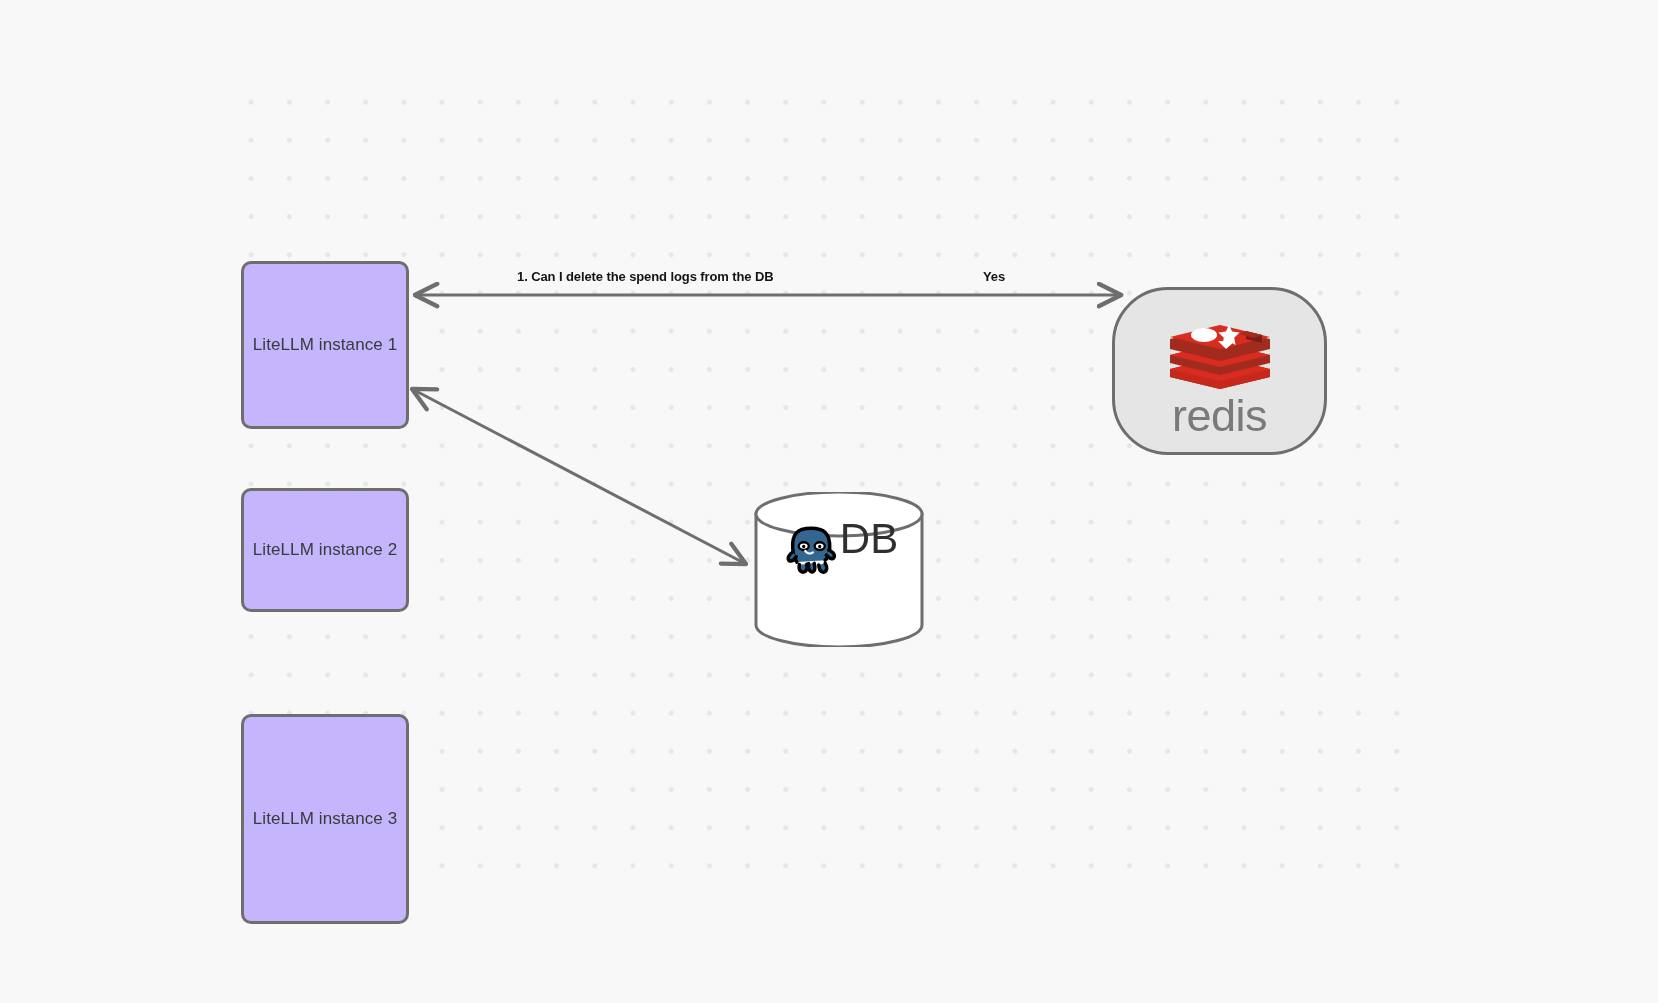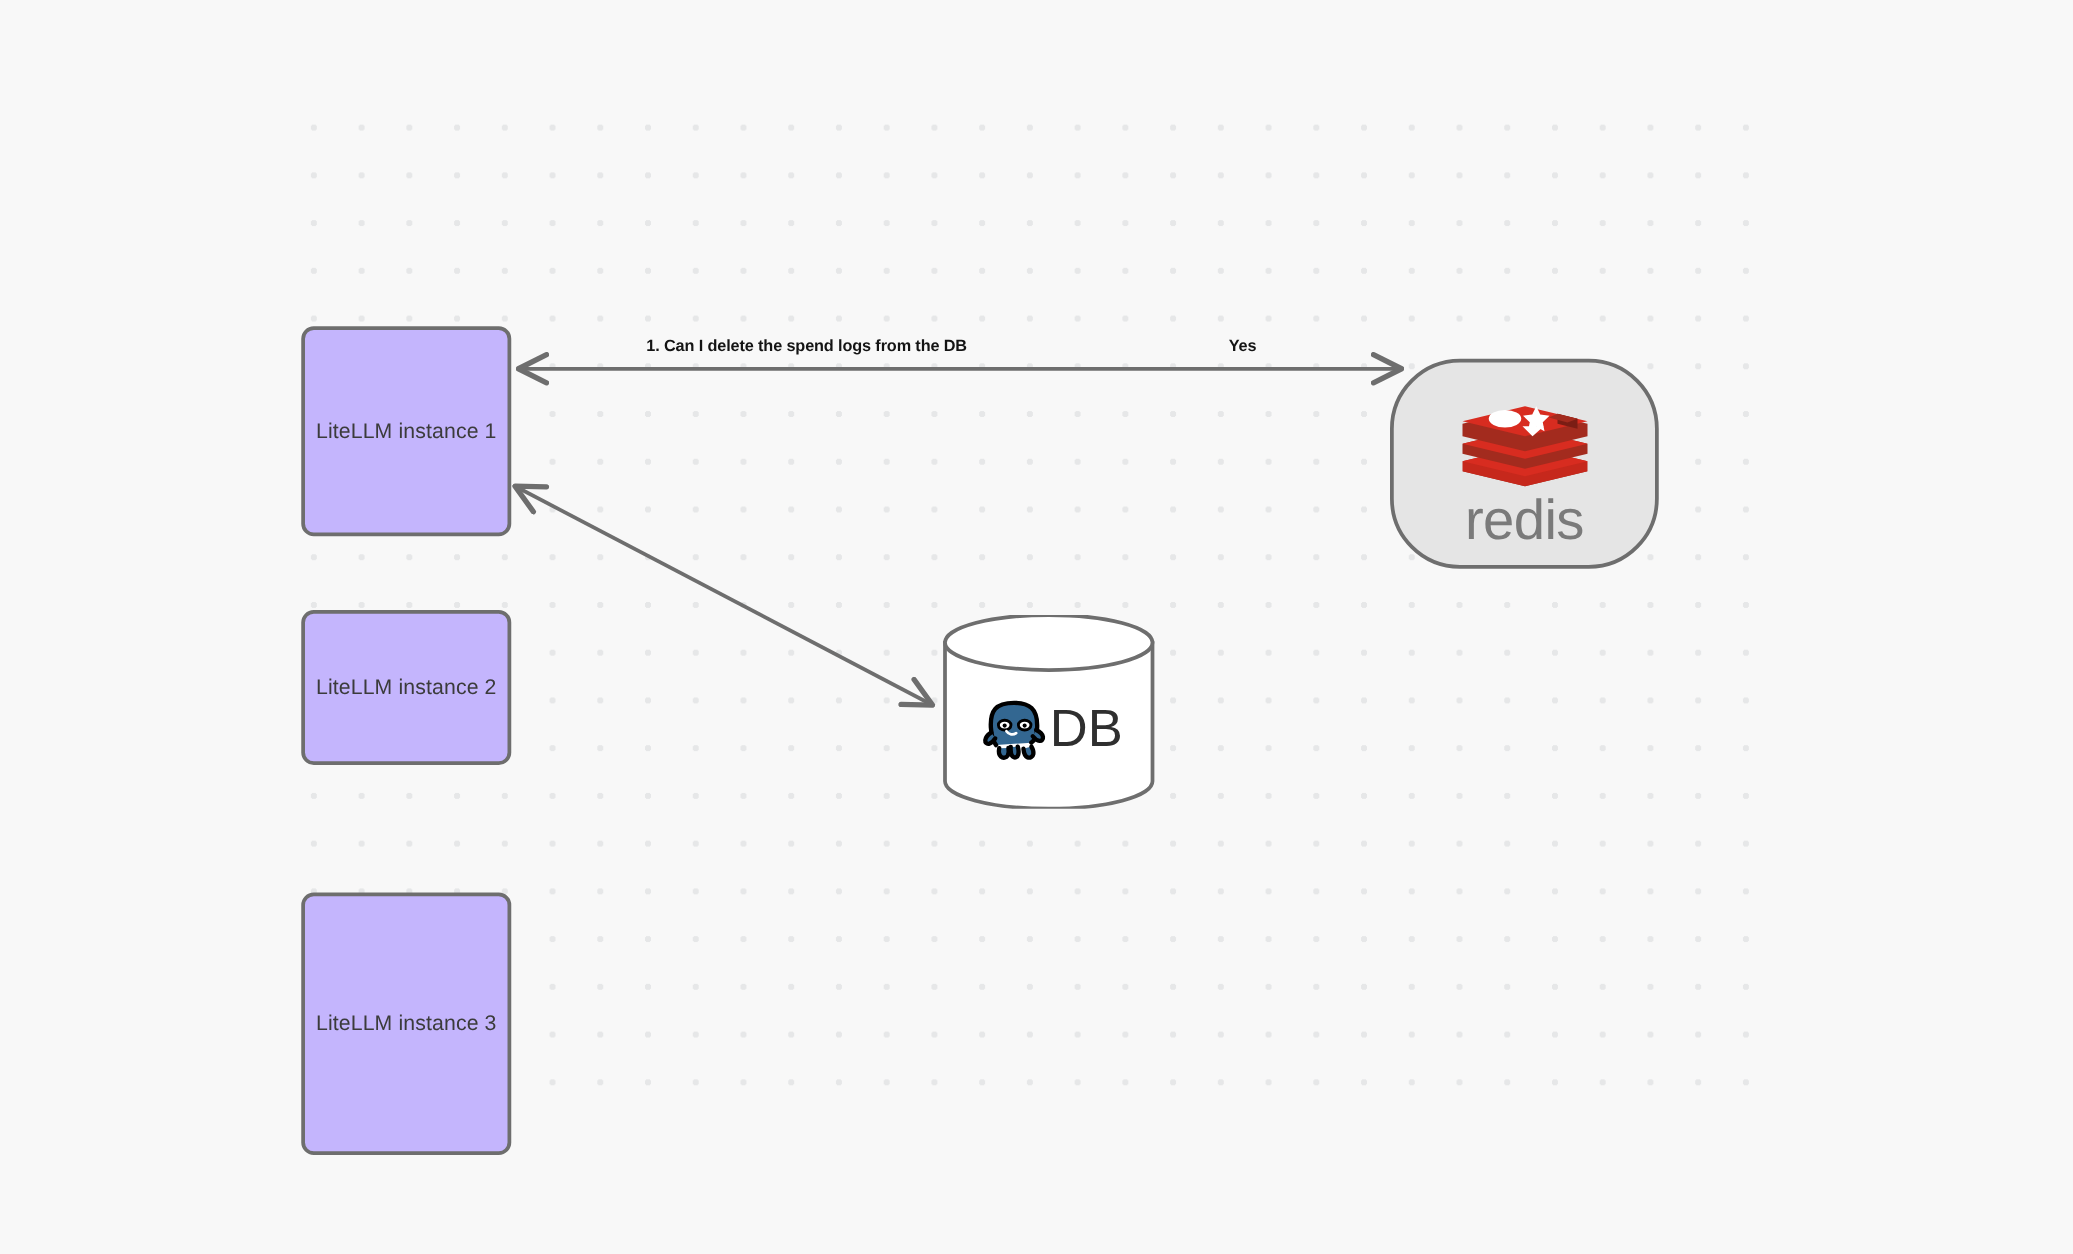--- a/index.html
+++ b/index.html
@@ -92,21 +92,21 @@
     top: 492px;
     width: 172px;
     height: 155px;
   }
   #db-content {
     position: absolute;
     left: 0; top: 0;
     width: 172px;
     height: 155px;
     display: flex;
-    align-items: center;
+    align-items: flex-start;
     justify-content: center;
     padding-top: 26px;
     box-sizing: border-box;
   }
   #db-text {
     font-family: "Liberation Sans", "DejaVu Sans", sans-serif;
     font-size: 42px;
     font-weight: 400;
     color: #2f2f2f;
     line-height: 1;

